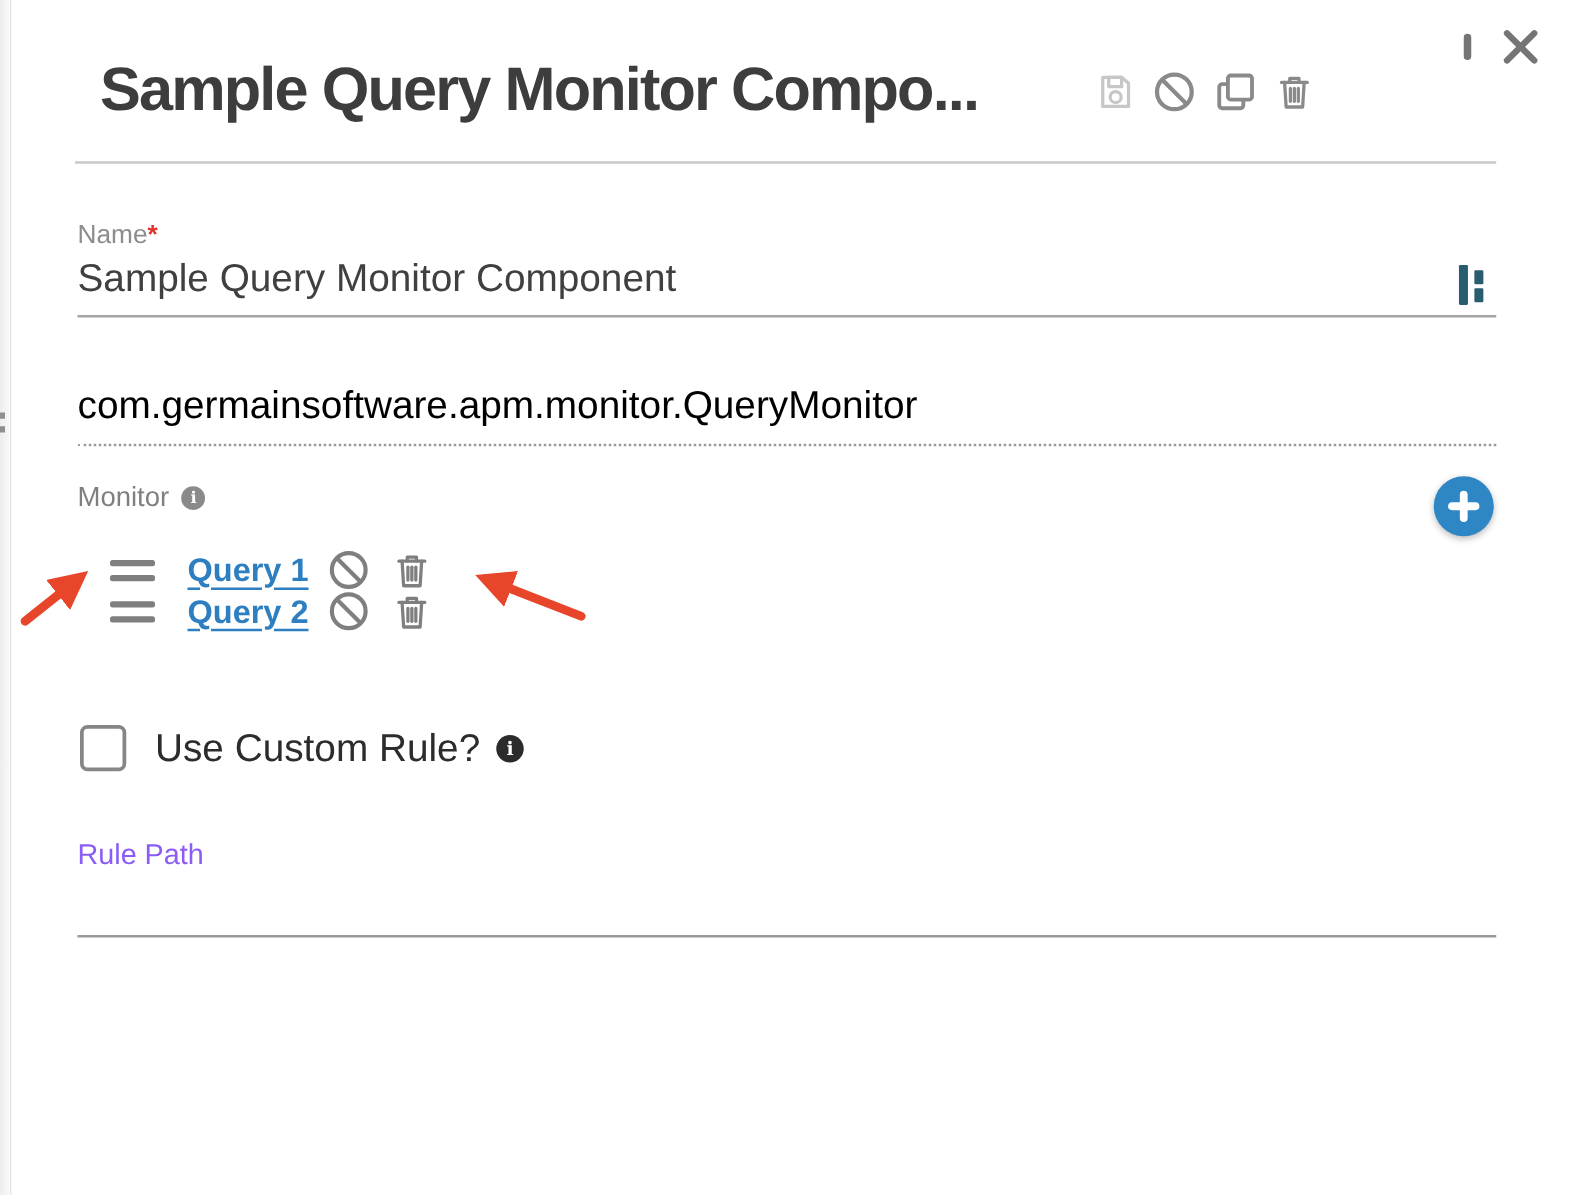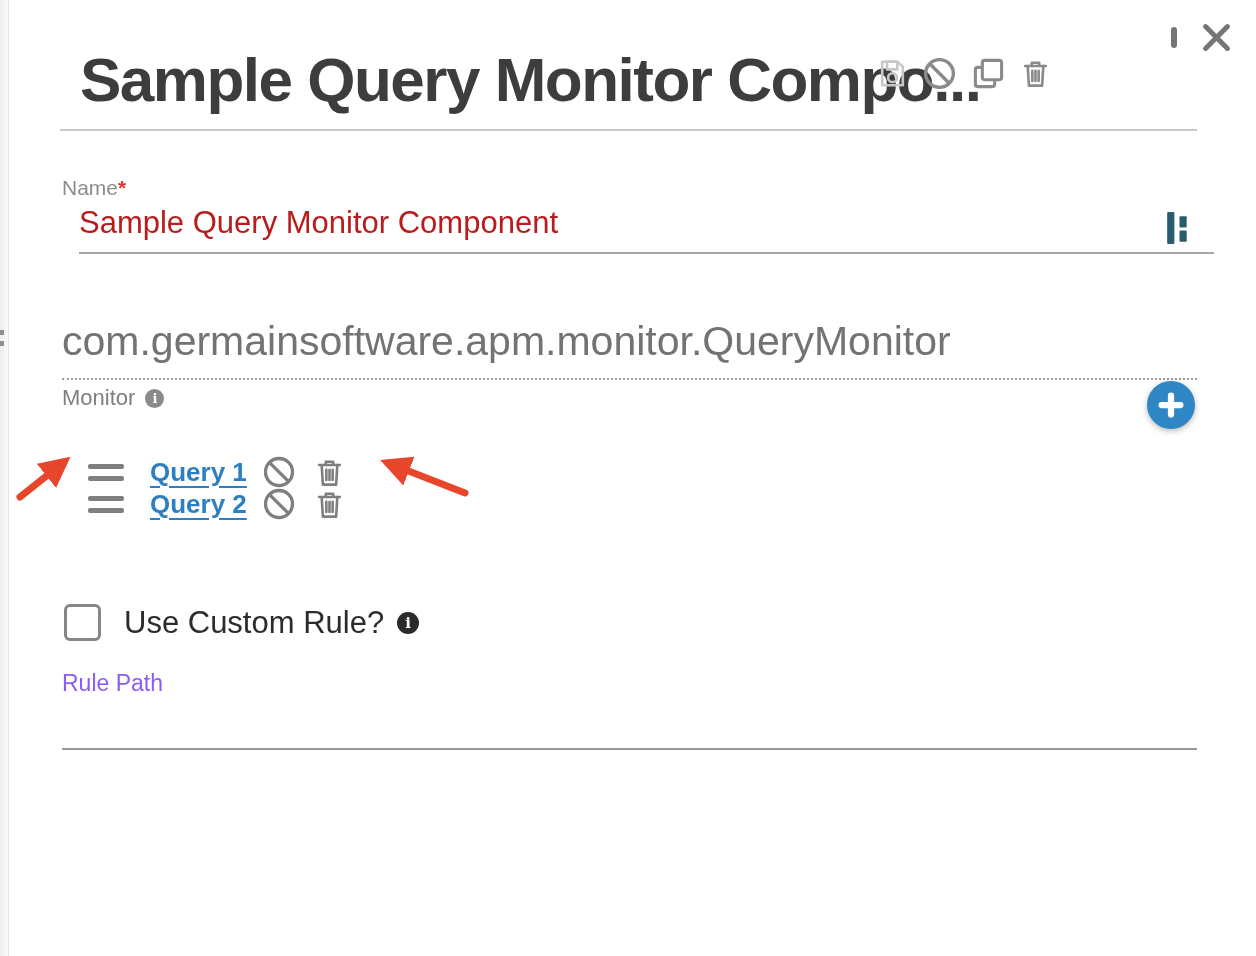--- a/index.html
+++ b/index.html
@@ -19,82 +19,82 @@
 
   
   .win-btn { position:absolute; cursor:pointer; color:#757575; background:none; border:none; }
   #btn-restore { left:1155px; top:21px; width:37px; height:33px; }
   .restore-glyph { width:37px; height:33px; border:3px solid #757575; border-radius:5px; overflow:hidden; }
   .restore-glyph .bar { width:100%; height:10px; background:#757575; }
   #btn-close { left:1199px; top:20px; width:35px; height:35px; }
 
   
   .page-title {
-    position:absolute; left:80px; top:44px; font-size:62px; font-weight:700;
+    position:absolute; left:80px; top:44px; font-size:49px; font-weight:700;
     color:#3d3d3d; letter-spacing:-1.5px; white-space:nowrap;
   }
   .header-actions { position:absolute; left:876px; top:55px; display:flex; align-items:center; gap:12px; }
   .icon-btn { background:none; border:none; padding:0; cursor:pointer; display:flex; align-items:center; }
   .icon-gray { color:#8a8a8a; }
   .icon-light { color:#c7c7c7; }
 
   .divider { position:absolute; left:60px; top:129px; width:1137px; height:2px; background:#c9c9c9; }
 
   
   .field-label { position:absolute; font-size:21px; color:#8c8c8c; }
   .req { color:#e0352b; font-weight:700; }
   #name-label { left:62px; top:176px; }
   #name-input {
     position:absolute; left:62px; top:202px; width:1135px; height:52px;
-    font-family:"Liberation Sans", sans-serif; font-size:31px; color:#b91c1c;
+    font-family:"Liberation Sans", sans-serif; font-size:31px; color:#404040;
     border:none; outline:none; border-bottom:2px solid #a6a6a6;
-    padding:0 50px 8px 0; background:transparent;margin-left:17px;
+    padding:0 50px 8px 0; background:transparent;
   }
   #germain-icon { position:absolute; left:1166px; top:210px; cursor:pointer; }
 
   #impl-label { left:62px; top:290px; }
   #impl-value {
-    position:absolute; left:62px; top:318px; width:1135px; font-size:41px; color:#737373;
+    position:absolute; left:62px; top:306px; width:1135px; font-size:31px; color:#000000;
     padding-bottom:13px; border-bottom:2px dotted #9b9b9b; white-space:nowrap;
   }
 
   
   #queries-label { position:absolute; left:62px; top:385px; font-size:22px; color:#7f7f7f; display:flex; align-items:center; gap:10px; }
   .info-badge {
     display:inline-flex; width:19px; height:19px; border-radius:50%;
     background:#8a8a8a; color:#fff; align-items:center; justify-content:center;
     font-family:"DejaVu Serif", serif; font-weight:700; font-size:13px; cursor:pointer;
   }
   .info-badge.dark { background:#2b2b2b; width:22px; height:22px; font-size:15px; }
   #add-query-btn {
     position:absolute; left:1147px; top:381px; width:48px; height:48px; border-radius:50%;
     background:#2e86c5; border:none; cursor:pointer; display:flex; align-items:center; justify-content:center;
     box-shadow:0 2px 6px rgba(0,0,0,0.28);
   }
 
   .query-row { position:absolute; left:88px; height:40px; display:flex; align-items:center; }
-  #query-row-1 { top:452px;text-align:center; }
-  #query-row-2 { top:484px;justify-content:flex-end; }
+  #query-row-1 { top:436px;text-align:center; }
+  #query-row-2 { top:469px;justify-content:flex-end; }
   .drag-handle { width:36px; display:flex; flex-direction:column; gap:7px; cursor:grab; }
   .drag-handle .hbar { width:36px; height:5px; background:#7f7f7f; border-radius:2px; }
   .query-link {
     margin-left:26px; font-size:26px; font-weight:700; color:#2e7fc1;
     text-decoration:underline; text-underline-offset:5px; cursor:pointer; white-space:nowrap;
   }
   .row-icon { background:none; border:none; padding:0; cursor:pointer; color:#7f7f7f; display:flex; align-items:center; }
   .row-icon.ban { margin-left:14px; }
   .row-icon.trash { margin-left:16px; }
 
   
   .annot { position:absolute; pointer-events:none; }
   #arrow-left { left:10px; top:444px; }
   #arrow-right { left:358px; top:448px; }
 
   
-  #custom-rule-row { position:absolute; left:64px; top:580px; display:flex; align-items:center;margin-top:24px; }
+  #custom-rule-row { position:absolute; left:64px; top:580px; display:flex; align-items:center; }
   #custom-rule-checkbox {
     width:37px; height:37px; border:3.5px solid #868686; border-radius:6px;
     background:#fff; cursor:pointer;
   }
   #custom-rule-label { margin-left:23px; font-size:31px; color:#2c2c2c; cursor:pointer; }
   #custom-rule-row .info-badge { margin-left:13px; }
 
   
   #rule-path-label { left:62px; top:670px; font-size:23px; color:#8b5cf6; }
   #rule-path-input {

